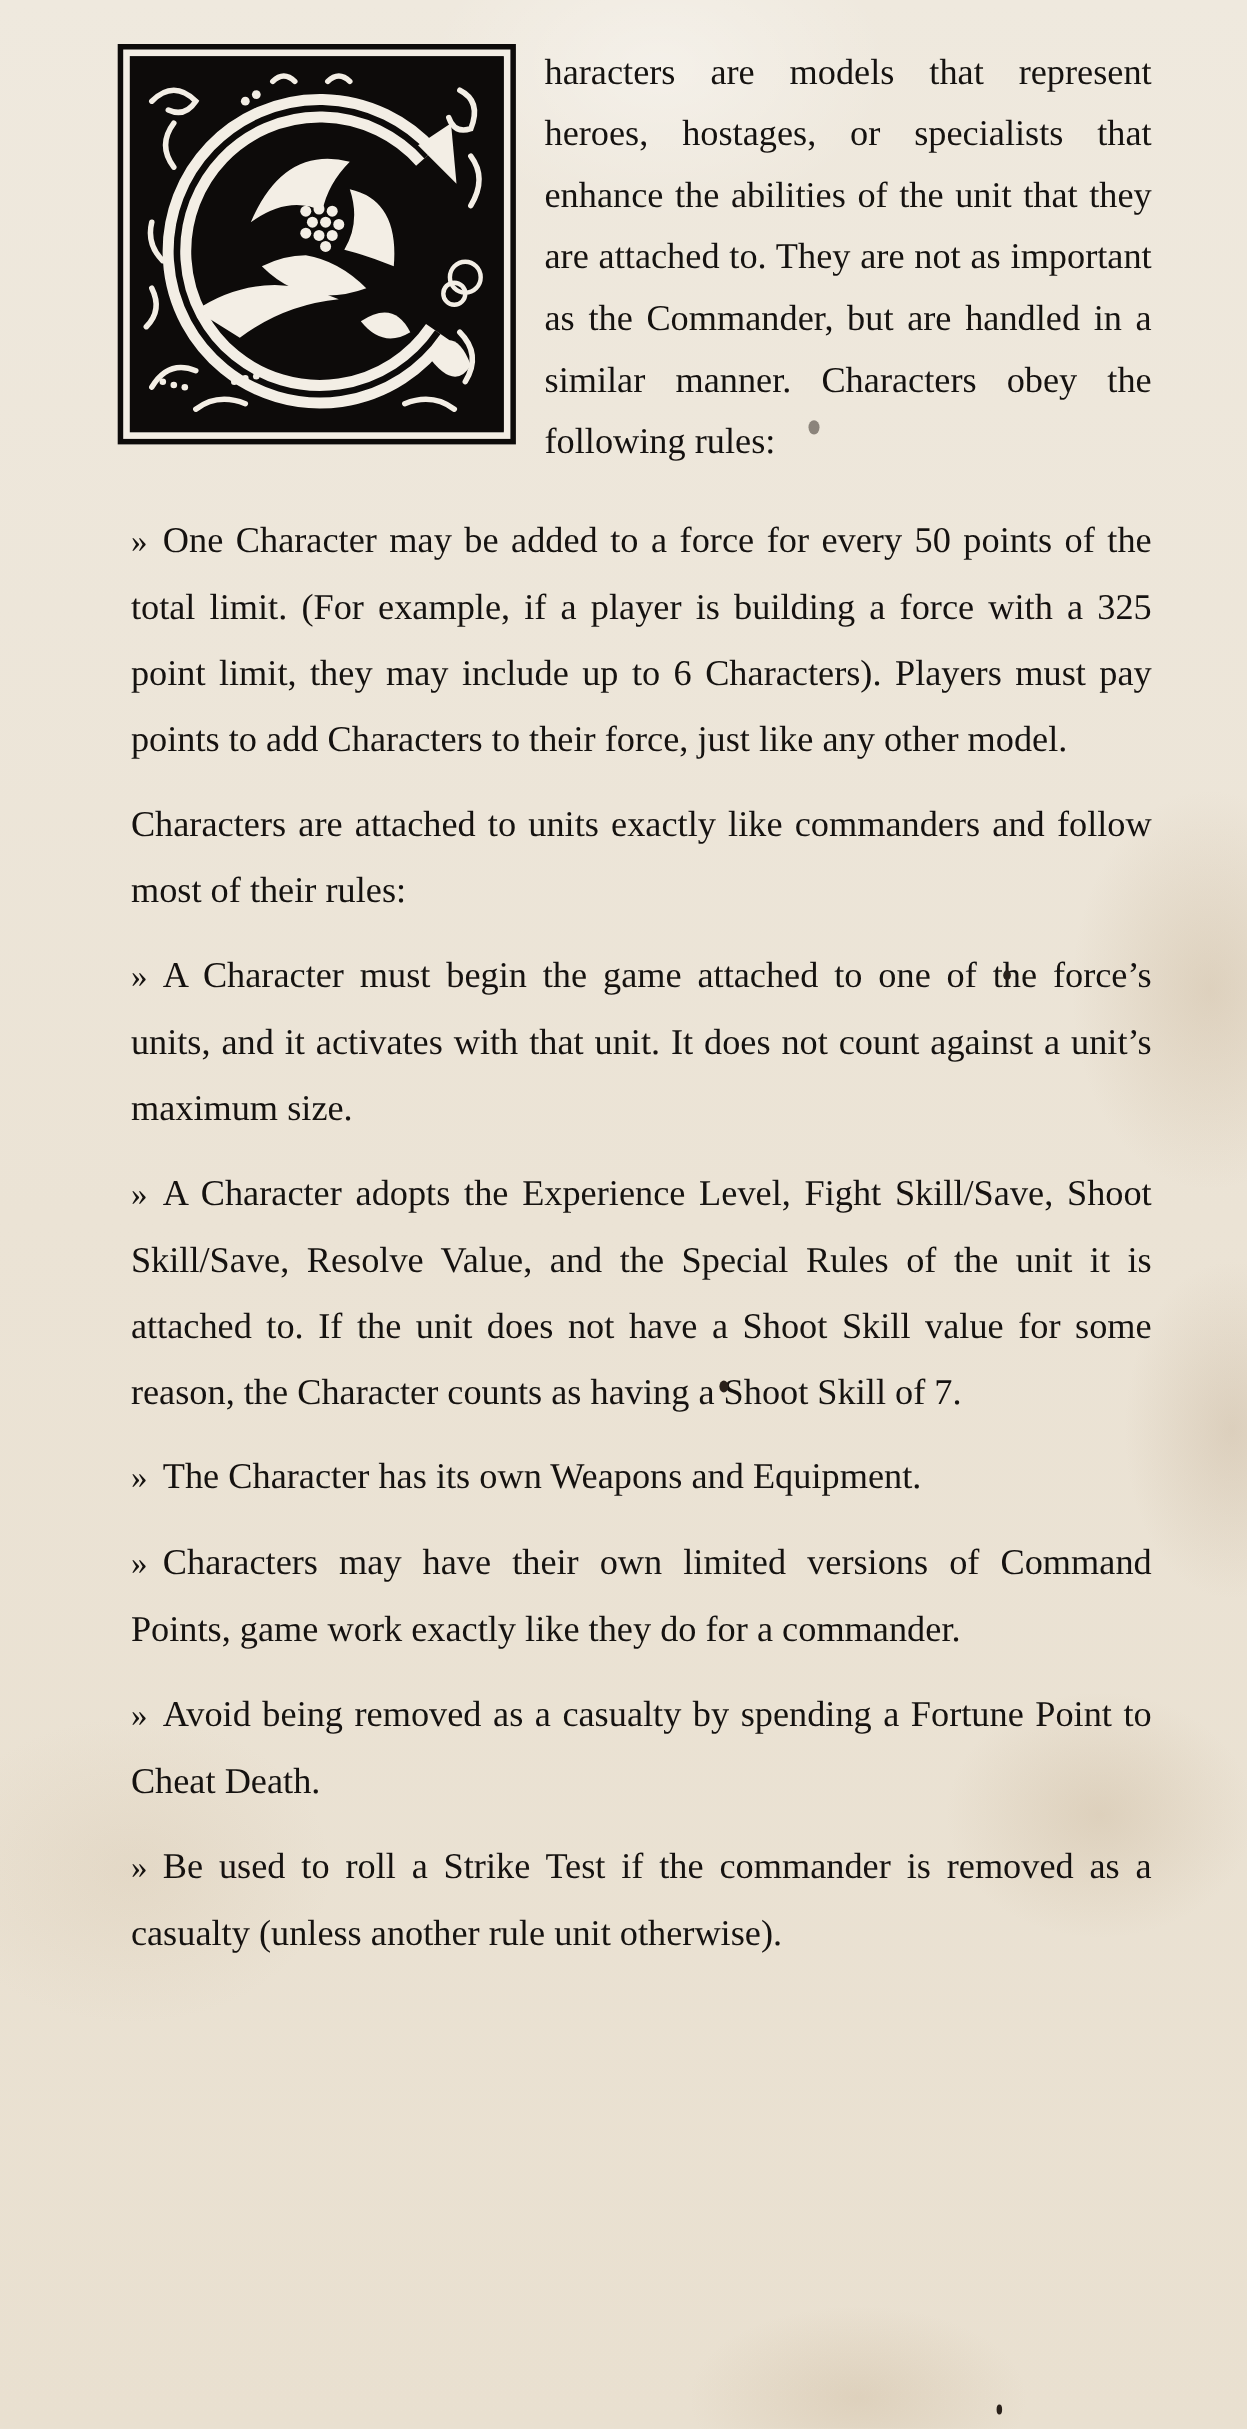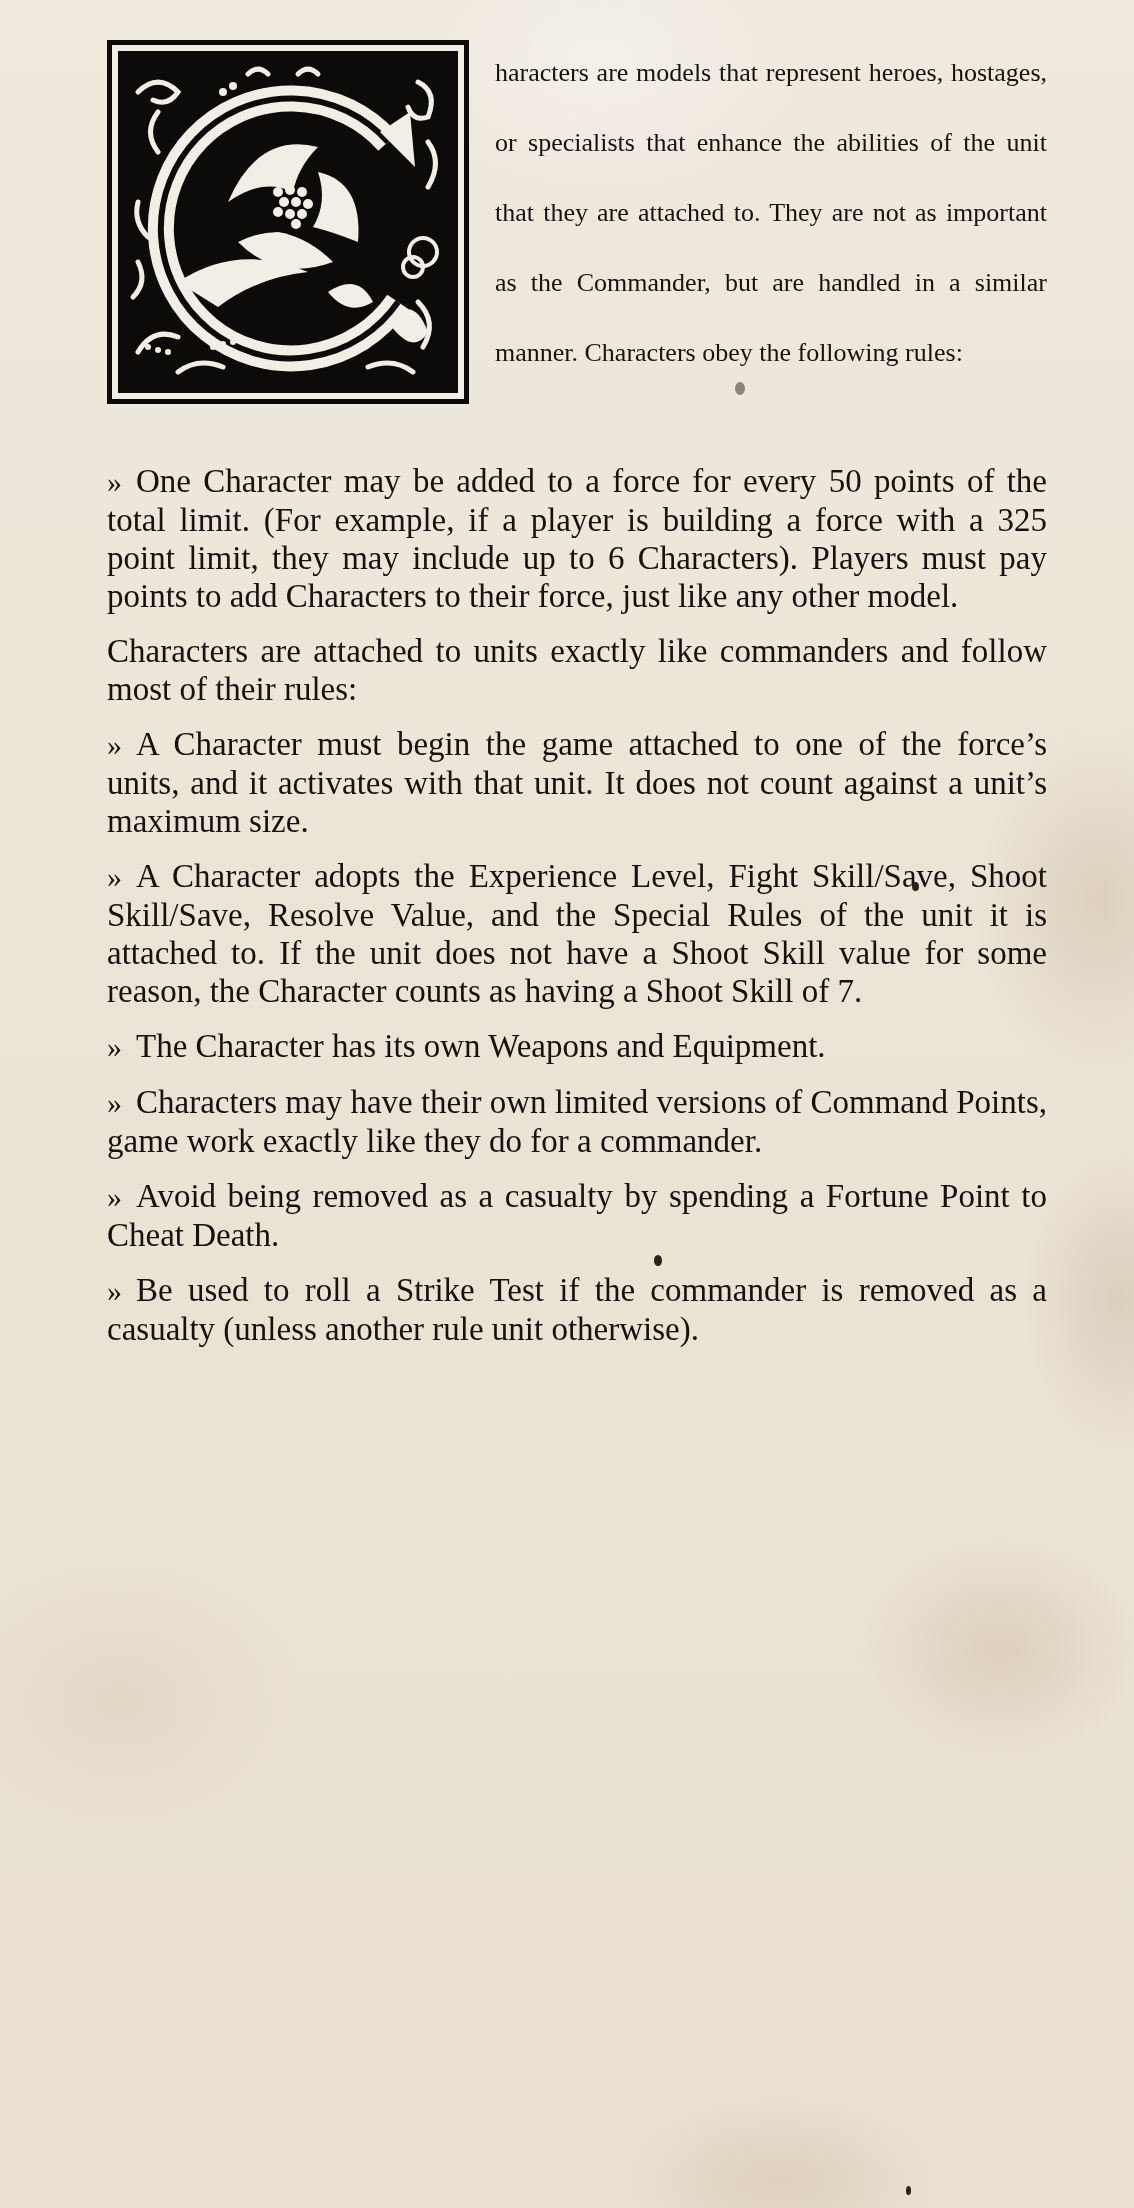--- a/index.html
+++ b/index.html
@@ -52,37 +52,37 @@
   .dropcap-inner svg {
     width: 100%;
     height: 100%;
     display: block;
   }
   .intro-text {
     position: absolute;
     left: 388px;
     top: 38px;
     width: 552px;
-    font-size: 26px;
-    line-height: 70px;
+    font-size: 33px;
+    line-height: 56px;
     text-align: justify;
     text-align-last: left;
     hyphens: manual;
   }
   .body-text {
     position: absolute;
     top: 462px;
     left: 0;
     width: 940px;
   }
   .para {
     font-size: 33px;
-    line-height: 38px;
+    line-height: 60px;
     text-align: justify;
-    margin: 0 0 17px 0;
+    margin: 0 0 17px 12px;
   }
   .para .bullet {
     margin-right: 14px;
     font-size: 30px;
   }
   .stain {
     position: absolute;
     background: #2a211b;
     border-radius: 50%;
   }

